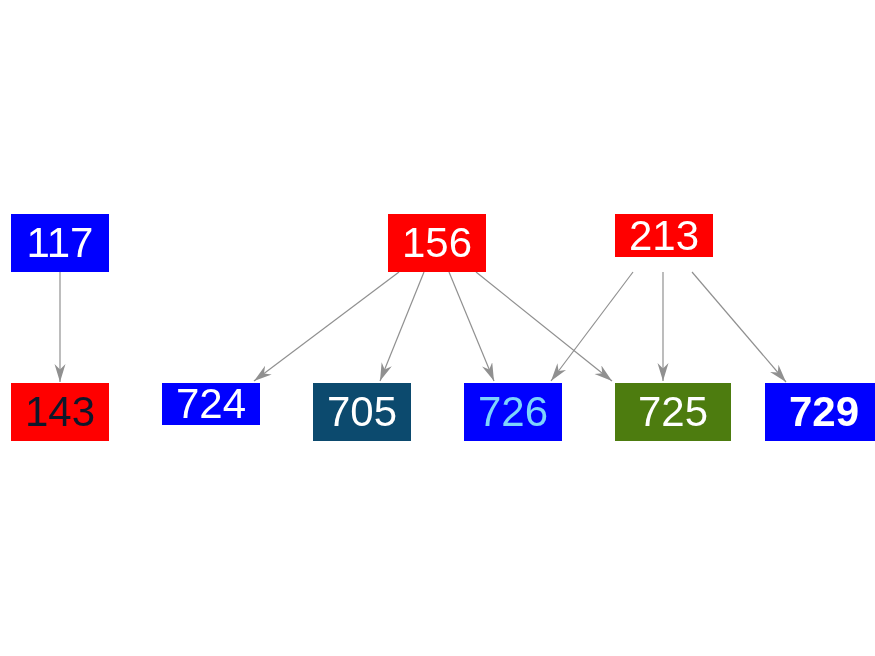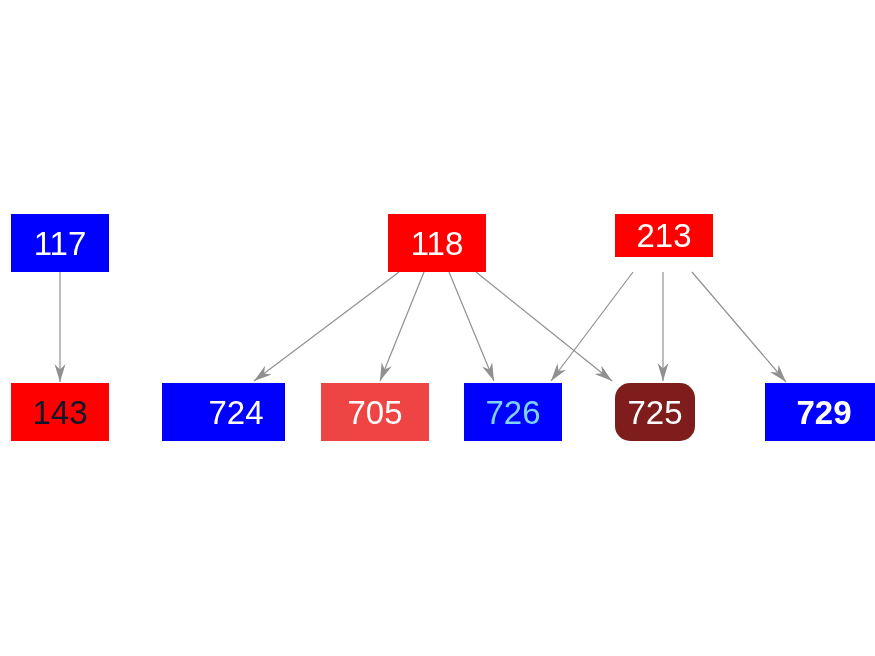--- a/index.html
+++ b/index.html
@@ -18,21 +18,21 @@
     left: 0;
     top: 0;
     pointer-events: none;
   }
   .node {
     position: absolute;
     display: flex;
     align-items: center;
     justify-content: center;
     color: #ffffff;
-    font-size: 33px;
+    font-size: 42px;
     line-height: 1;
     user-select: none;
   }
 </style>
 </head>
 <body>
 
 <div id="canvas" style="width: 875px; height: 656px; background: rgb(255, 255, 255);">
   <svg id="edge-layer" xmlns="http://www.w3.org/2000/svg" width="875" height="656" viewBox="0 0 875 656">
       <defs>
@@ -44,22 +44,22 @@
       <line x1="399" y1="272" x2="254" y2="381" stroke="#909090" stroke-width="1.2" marker-end="url(#arrowhead)"></line>
       <line x1="424" y1="272" x2="380" y2="381" stroke="#909090" stroke-width="1.2" marker-end="url(#arrowhead)"></line>
       <line x1="449" y1="272" x2="494" y2="381" stroke="#909090" stroke-width="1.2" marker-end="url(#arrowhead)"></line>
       <line x1="476" y1="272" x2="612" y2="381" stroke="#909090" stroke-width="1.2" marker-end="url(#arrowhead)"></line>
       <line x1="633" y1="272" x2="551" y2="381" stroke="#909090" stroke-width="1.2" marker-end="url(#arrowhead)"></line>
       <line x1="663" y1="272" x2="663" y2="381" stroke="#909090" stroke-width="1.2" marker-end="url(#arrowhead)"></line>
       <line x1="692" y1="272" x2="786" y2="382" stroke="#909090" stroke-width="1.2" marker-end="url(#arrowhead)"></line>
     </svg>
   <div id="nodes">
       <div class="node" style="left: 11px; top: 214px; width: 98px; height: 58px; background: rgb(0, 0, 255); color: rgb(255, 255, 255);">117</div>
-      <div class="node" style="left: 388px; top: 214px; width: 98px; height: 58px; background: rgb(255, 0, 0); color: rgb(255, 255, 255);">118</div>
+      <div class="node" style="left: 388px; top: 214px; width: 98px; height: 58px; background: rgb(255, 0, 0); color: rgb(255, 255, 255);">156</div>
       <div class="node" style="left: 615px; top: 214px; width: 98px; height: 43px; background: rgb(255, 0, 0); color: rgb(255, 255, 255);">213</div>
       <div class="node" style="left: 11px; top: 383px; width: 98px; height: 58px; background: rgb(255, 0, 0); color: #0f172a;">143</div>
-      <div class="node" style="left: 162px; top: 383px; width: 98px; height: 58px; background: rgb(0, 0, 255); color: rgb(255, 255, 255); padding-left: 25px;">724</div>
-      <div class="node" style="left: 313px; top: 383px; width: 108px; height: 58px; background: #ef4444; color: rgb(255, 255, 255); margin-left: 8px;">705</div>
+      <div class="node" style="left: 162px; top: 383px; width: 98px; height: 42px; background: rgb(0, 0, 255); color: rgb(255, 255, 255);">724</div>
+      <div class="node" style="left: 313px; top: 383px; width: 98px; height: 58px; background: #0c4a6e; color: rgb(255, 255, 255);">705</div>
       <div class="node" style="left: 464px; top: 383px; width: 98px; height: 58px; background: rgb(0, 0, 255); color: #7dd3fc;">726</div>
-      <div class="node" style="left: 615px; top: 383px; width: 80px; height: 58px; background: #7f1d1d; color: rgb(255, 255, 255); border-radius: 15px;">725</div>
+      <div class="node" style="left: 615px; top: 383px; width: 116px; height: 58px; background: #4d7c0f; color: rgb(255, 255, 255);">725</div>
       <div class="node" style="left: 765px; top: 383px; width: 118px; height: 58px; background: rgb(0, 0, 255); color: rgb(255, 255, 255); font-weight: bold;">729</div>
     </div>
 </div>
 
 </body></html>

